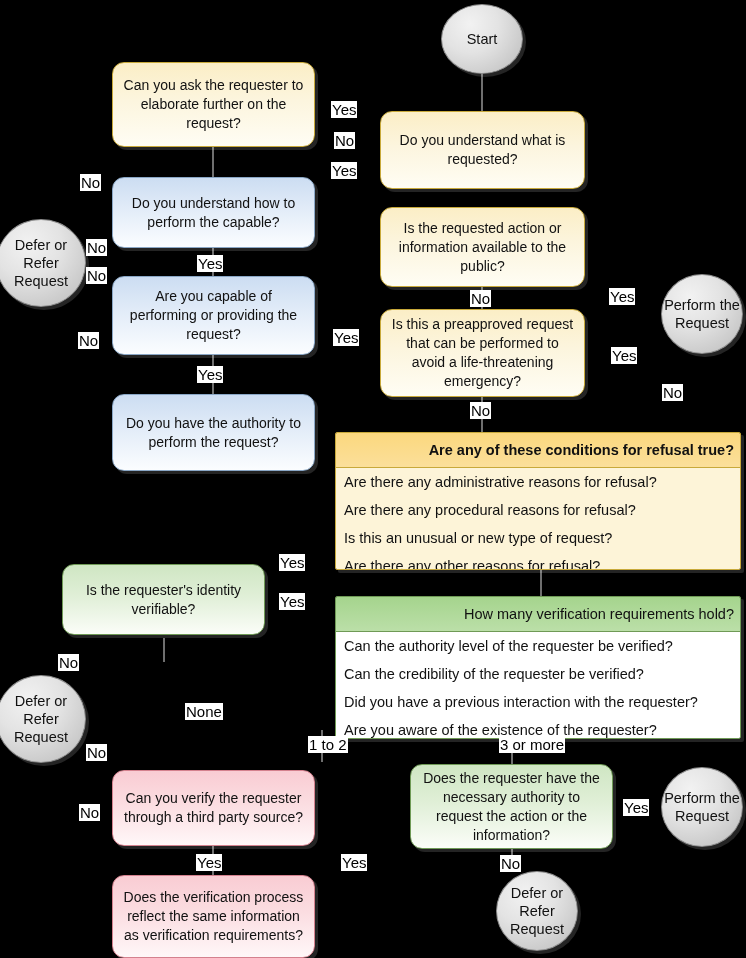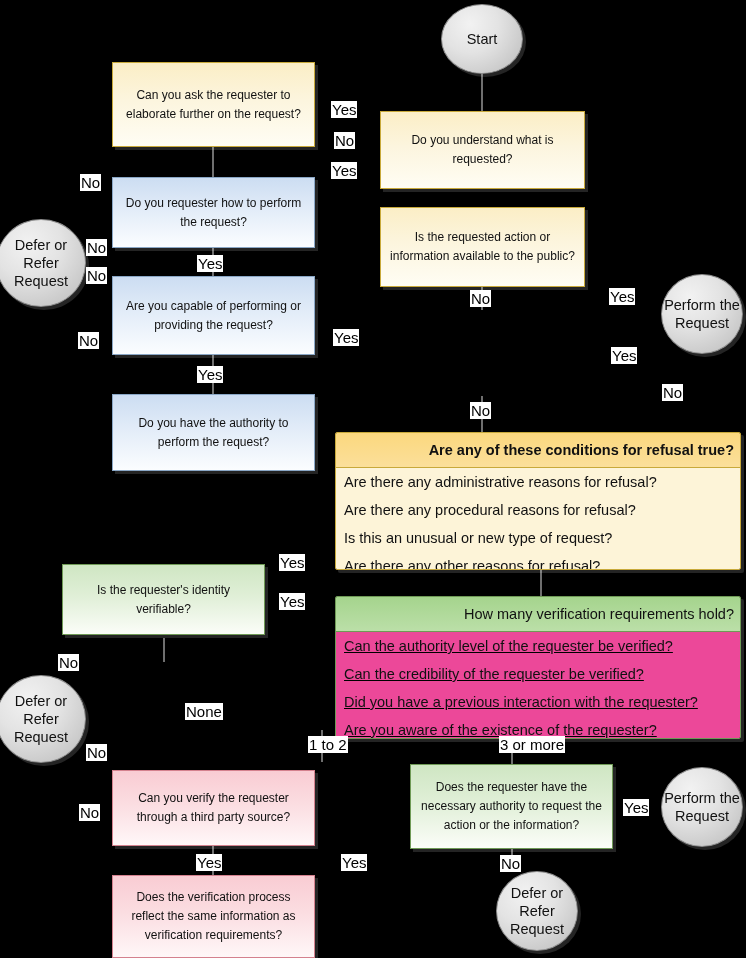--- a/index.html
+++ b/index.html
@@ -18,24 +18,24 @@
 
   
   .node {
     position: absolute;
     box-sizing: border-box;
     display: flex;
     align-items: center;
     justify-content: center;
     text-align: center;
     color: #111111;
-    font-size: 12px;
+    font-size: 14px;
     line-height: 19px;
     padding: 4px 9px;
-    border-radius: 0;
+    border-radius: 12px;
     box-shadow: 3px 3px 0 rgba(255,255,255,0.14);
   }
 
   
   .n-cream {
     background: linear-gradient(to bottom, #fbeec6 0%, #fcf5de 45%, #fffdf4 100%);
     border: 1px solid #c8a93a;
   }
   
   .n-blue {
@@ -80,21 +80,21 @@
     background: linear-gradient(to bottom, #fbd87e 0%, #fbdf9a 100%);
     border-bottom: 1px solid #c8a93a;
     font-weight: bold;
   }
   .ln-yellow .lbody { background: #fdf4d8; }
   .ln-green { border: 1px solid #6f9a56; }
   .ln-green .lhead {
     background: linear-gradient(to bottom, #a5d48d 0%, #bbdfa8 100%);
     border-bottom: 1px solid #6f9a56;
   }
-  .ln-green .lbody { background: #ec4899; text-decoration: underline; }
+  .ln-green .lbody { background: #ffffff; }
 
   
   .circle {
     position: absolute;
     box-sizing: border-box;
     border-radius: 50%;
     display: flex;
     align-items: center;
     justify-content: center;
     text-align: center;
@@ -147,31 +147,34 @@
 
   <div class="node n-cream" style="left:112px; top:62px; width:203px; height:85px;">
     <span>Can you ask the requester to elaborate further on the request?</span>
   </div>
 
   <div class="node n-cream" style="left:380px; top:111px; width:205px; height:78px;">
     <span>Do you understand what is requested?</span>
   </div>
 
   <div class="node n-blue" style="left:112px; top:177px; width:203px; height:71px;">
-    <span>Do you requester how to perform the request?</span>
+    <span>Do you understand how to perform the capable?</span>
   </div>
 
   <div class="node n-cream" style="left:380px; top:207px; width:205px; height:80px;">
     <span>Is the requested action or information available to the public?</span>
   </div>
 
   <div class="node n-blue" style="left:112px; top:276px; width:203px; height:79px;align-items:center;">
     <span>Are you capable of performing or providing the request?</span>
   </div>
 
+  <div class="node n-cream" style="left:380px; top:309px; width:205px; height:88px;">
+    <span>Is this a preapproved request that can be performed to avoid a life-threatening emergency?</span>
+  </div>
 
   <div class="node n-blue" style="left:112px; top:394px; width:203px; height:77px;">
     <span>Do you have the authority to perform the request?</span>
   </div>
 
   <div class="listnode ln-yellow" style="left:335px; top:432px; width:406px; height:138px;">
     <div class="lhead">Are any of these conditions for refusal true?</div>
     <div class="lbody">
       <div class="lrow">Are there any administrative reasons for refusal?</div>
       <div class="lrow">Are there any procedural reasons for refusal?</div>

